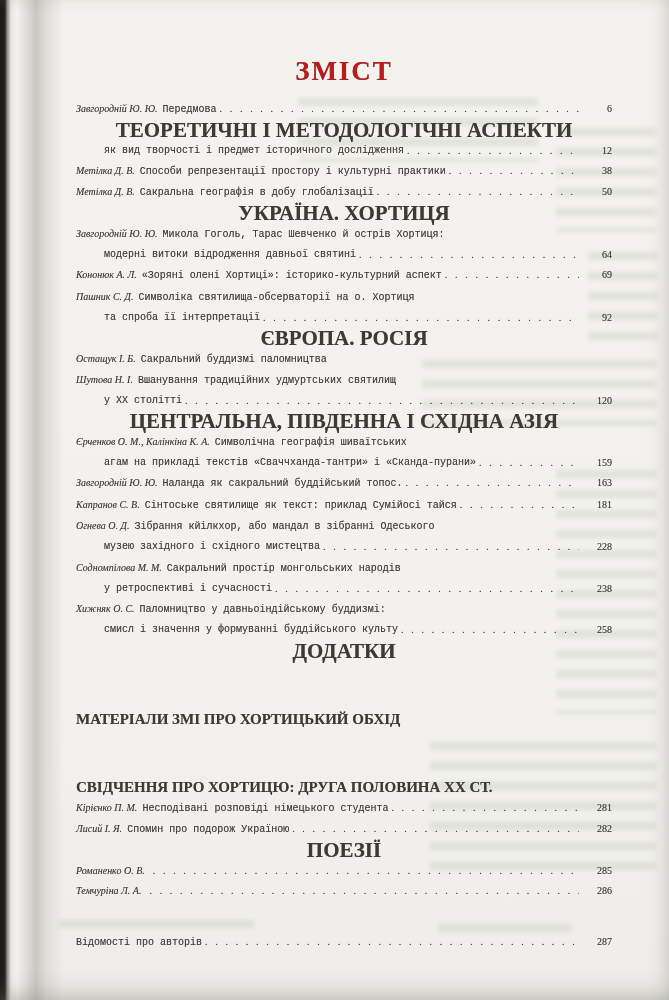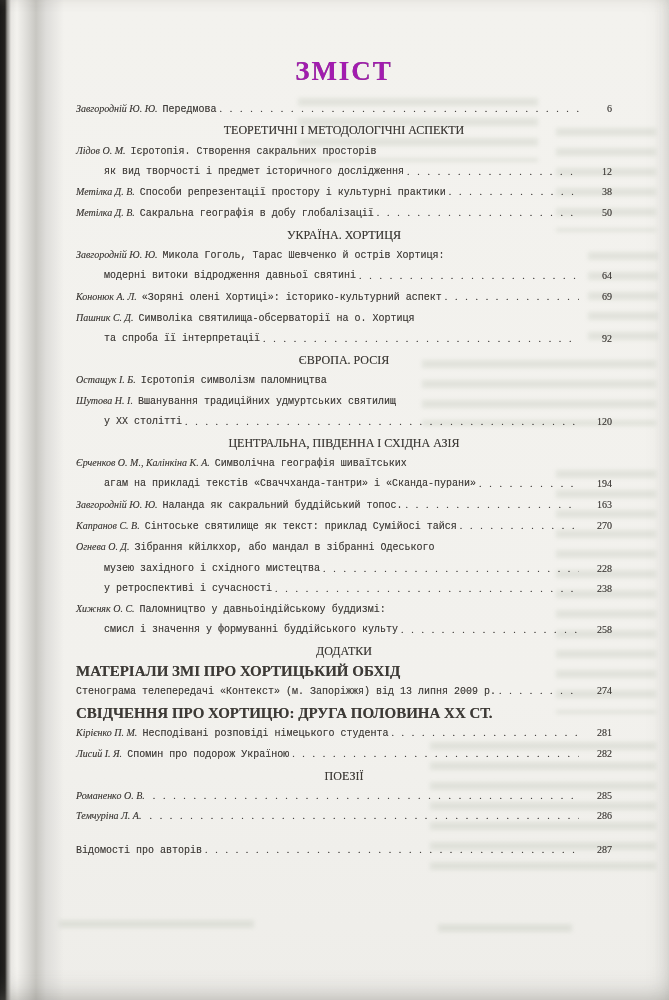--- a/index.html
+++ b/index.html
@@ -33,44 +33,44 @@
   .g3{left:588px;top:252px;width:70px;height:92px;}
   .g4{left:422px;top:360px;width:234px;height:66px;}
   .g5{left:556px;top:470px;width:100px;height:244px;}
   .g6{left:430px;top:742px;width:226px;height:132px;}
   .g7{left:58px;top:920px;width:196px;height:16px;}
   .g8{left:438px;top:924px;width:134px;height:14px;}
 
   .content{position:absolute;left:76px;top:56px;width:536px;z-index:2;}
   .doc-title{
     margin:0 0 12px;text-align:center;font-size:27px;font-weight:bold;
-    letter-spacing:2px;color:#a21caf;text-shadow:0 0 .5px rgba(64,61,56,.6);
+    letter-spacing:2px;color:#b91c1c;text-shadow:0 0 .5px rgba(64,61,56,.6);
   }
   .sec{
-    text-align:center;font-weight:normal;font-size:12px;line-height:20.3px;
+    text-align:center;font-weight:bold;font-size:21px;line-height:20.3px;
     color:#3d3a36;text-shadow:0 0 .4px rgba(61,58,54,.55);
   }
   .sub{
     font-weight:bold;font-size:15px;line-height:20.3px;color:#3d3a36;
-    text-shadow:0 0 .4px rgba(61,58,54,.55);white-space:nowrap;
+    text-shadow:0 0 .4px rgba(61,58,54,.55);white-space:nowrap;margin-top:48px;
   }
   .row{
     display:flex;align-items:baseline;font-size:10px;line-height:20.3px;
     text-shadow:0 0 .4px rgba(64,61,56,.5);
   }
   .row.cont{padding-left:28px;align-items:center;}
   .au{font-style:italic;flex-shrink:0;margin-right:5px;white-space:nowrap;}
   .ti{flex-shrink:0;white-space:nowrap;font-family:Liberation Mono, monospace;}
   .dots{flex:1 1 0;min-width:0;overflow:hidden;white-space:nowrap;margin:0 5px 0 3px;}
   .dots::after{
     letter-spacing:2.6px;
     content:" . . . . . . . . . . . . . . . . . . . . . . . . . . . . . . . . . . . . . . . . . . . . . . . . . . . . . . . . . . . . . . . . . . . . . . . .";
   }
   .pg{flex-shrink:0;min-width:28px;text-align:right;}
-  .backrow{margin-top:14px;}
+  .backrow{margin-top:31px;}
 </style>
 </head>
 <body>
 
 <div class="edge-left"></div>
 <div class="ghost g1"></div>
 <div class="ghost g2"></div>
 <div class="ghost g3"></div>
 <div class="ghost g4"></div>
 <div class="ghost g5"></div>
@@ -83,24 +83,20 @@
   <h1 class="doc-title">ЗМІСТ</h1>
 
   <div class="row">
     <span class="au">Завгородній Ю. Ю.</span>
     <span class="ti">Передмова</span>
     <span class="dots"></span>
     <span class="pg">6</span>
   </div>
 
   <div class="sec">ТЕОРЕТИЧНІ І МЕТОДОЛОГІЧНІ АСПЕКТИ</div>
-  <div class="row">
-    <span class="au">Лідов О. М.</span>
-    <span class="ti">Ієротопія. Створення сакральних просторів</span>
-  </div>
   <div class="row cont">
     <span class="ti">як вид творчості і предмет історичного дослідження</span>
     <span class="dots"></span>
     <span class="pg">12</span>
   </div>
   <div class="row">
     <span class="au">Метілка Д. В.</span>
     <span class="ti">Способи репрезентації простору і культурні практики</span>
     <span class="dots"></span>
     <span class="pg">38</span>
@@ -134,85 +130,84 @@
   </div>
   <div class="row cont">
     <span class="ti">та спроба її інтерпретації</span>
     <span class="dots"></span>
     <span class="pg">92</span>
   </div>
 
   <div class="sec">ЄВРОПА. РОСІЯ</div>
   <div class="row">
     <span class="au">Остащук І. Б.</span>
-    <span class="ti">Ієротопія символізм паломництва</span>
+    <span class="ti">Сакральний буддизмі паломництва</span>
   </div>
   <div class="row">
     <span class="au">Шутова Н. І.</span>
     <span class="ti">Вшанування традиційних удмуртських святилищ</span>
   </div>
   <div class="row cont">
     <span class="ti">у ХХ столітті</span>
     <span class="dots"></span>
     <span class="pg">120</span>
   </div>
 
   <div class="sec">ЦЕНТРАЛЬНА, ПІВДЕННА І СХІДНА АЗІЯ</div>
   <div class="row">
     <span class="au">Єрченков О. М., Калінкіна К. А.</span>
     <span class="ti">Символічна географія шиваїтських</span>
   </div>
   <div class="row cont">
     <span class="ti">агам на прикладі текстів «Сваччханда-тантри» і «Сканда-пурани»</span>
     <span class="dots"></span>
-    <span class="pg">194</span>
+    <span class="pg">159</span>
   </div>
   <div class="row">
     <span class="au">Завгородній Ю. Ю.</span>
     <span class="ti">Наланда як сакральний буддійський топос.</span>
     <span class="dots"></span>
     <span class="pg">163</span>
   </div>
   <div class="row">
     <span class="au">Капранов С. В.</span>
     <span class="ti">Сінтоське святилище як текст: приклад Сумійосі тайся</span>
     <span class="dots"></span>
-    <span class="pg">270</span>
+    <span class="pg">181</span>
   </div>
   <div class="row">
     <span class="au">Огнева О. Д.</span>
     <span class="ti">Зібрання кйілкхор, або мандал в зібранні Одеського</span>
   </div>
   <div class="row cont">
     <span class="ti">музею західного і східного мистецтва</span>
     <span class="dots"></span>
     <span class="pg">228</span>
   </div>
+  <div class="row">
+    <span class="au">Содномпілова М. М.</span>
+    <span class="ti">Сакральний простір монгольських народів</span>
+  </div>
   <div class="row cont">
     <span class="ti">у ретроспективі і сучасності</span>
     <span class="dots"></span>
     <span class="pg">238</span>
   </div>
   <div class="row">
     <span class="au">Хижняк О. С.</span>
     <span class="ti">Паломництво у давньоіндійському буддизмі:</span>
   </div>
   <div class="row cont">
     <span class="ti">смисл і значення у формуванні буддійського культу</span>
     <span class="dots"></span>
     <span class="pg">258</span>
   </div>
 
   <div class="sec">ДОДАТКИ</div>
   <div class="sub">МАТЕРІАЛИ ЗМІ ПРО ХОРТИЦЬКИЙ ОБХІД</div>
-  <div class="row">
-    <span class="ti">Стенограма телепередачі «Контекст» (м. Запоріжжя) від 13 липня 2009 р.</span>
-    <span class="dots"></span>
-    <span class="pg">274</span>
-  </div>
   <div class="sub">СВІДЧЕННЯ ПРО ХОРТИЦЮ: ДРУГА ПОЛОВИНА ХХ СТ.</div>
   <div class="row">
     <span class="au">Кірієнко П. М.</span>
     <span class="ti">Несподівані розповіді німецького студента</span>
     <span class="dots"></span>
     <span class="pg">281</span>
   </div>
   <div class="row">
     <span class="au">Лисий І. Я.</span>
     <span class="ti">Спомин про подорож Україною</span>

